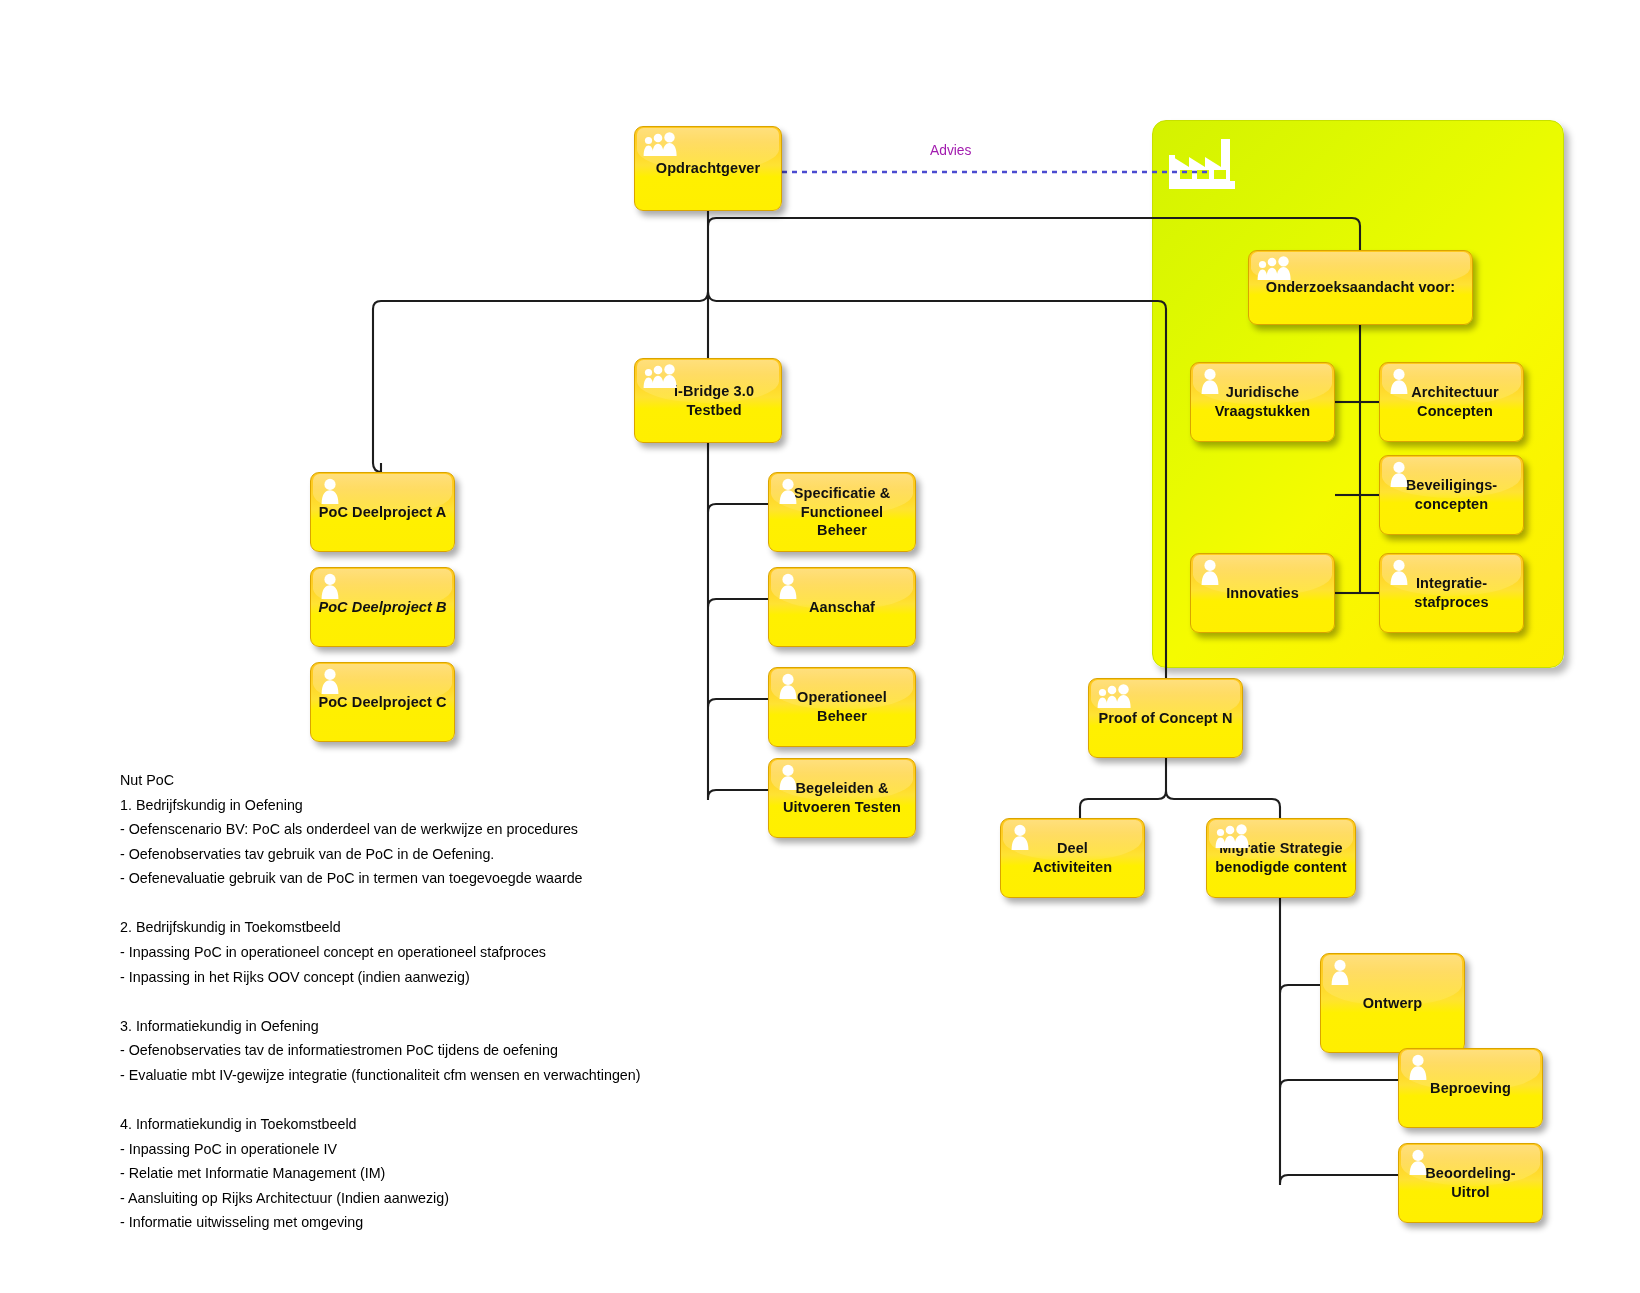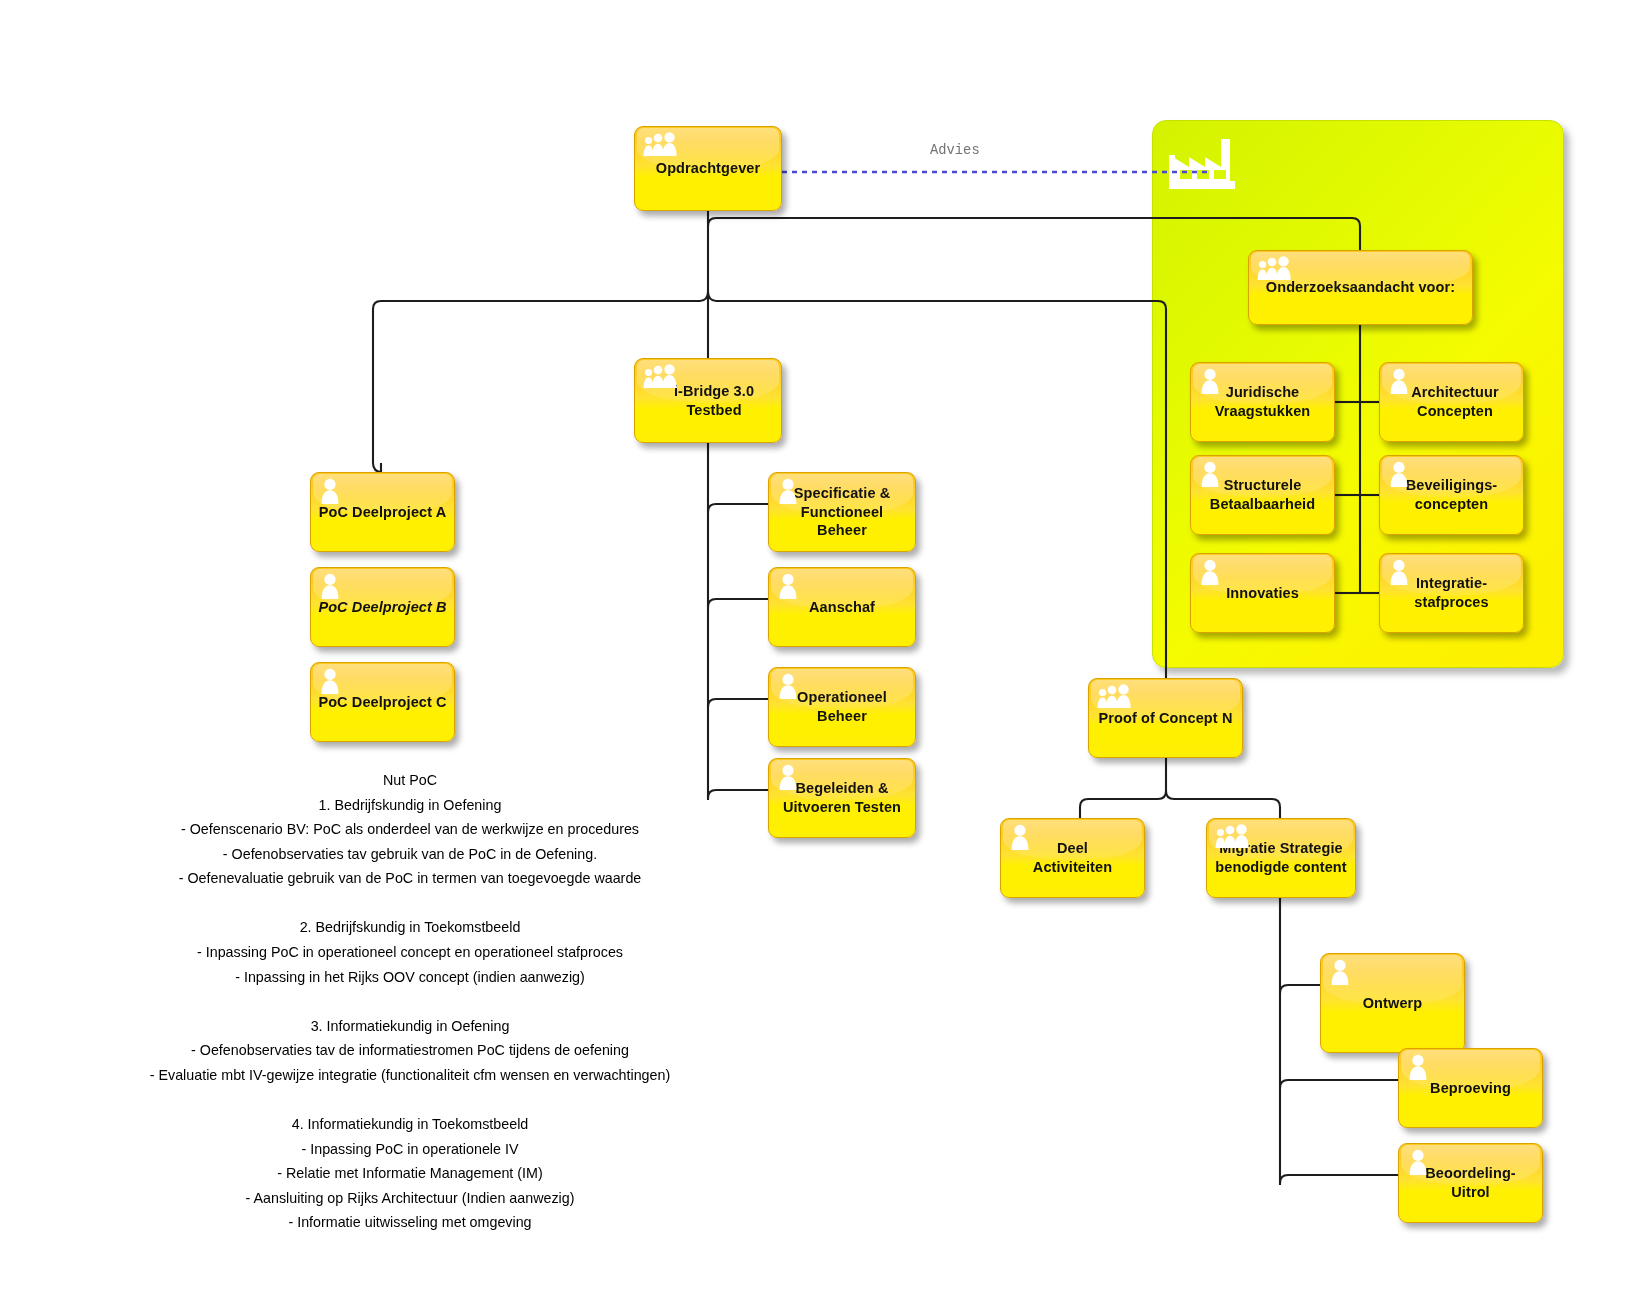--- a/index.html
+++ b/index.html
@@ -90,32 +90,32 @@
   }
   .group-box .gicon {
     position: absolute;
     left: 16px;
     top: 16px;
   }
 
   
   .textblock {
     position: absolute;
-    text-align: center;
+    text-align: left;
     color: #000000;
     font-size: 14.3px;
     line-height: 1.72;
     white-space: pre-line;
     font-family: "Liberation Sans", sans-serif;
   }
   .edge-label {
     position: absolute;
-    color: #737373;
+    color: #a21caf;
     font-size: 13.8px;
-    font-family: Liberation Mono, monospace;
+    font-family: Liberation Sans, sans-serif;
     white-space: nowrap;
   }
 </style>
 </head>
 <body>
 
 <div id="canvas">
 
   <div class="group-box" id="group-research" style="left: 1152px; top: 120px; width: 412px; height: 548px;">
     <span class="gicon">
@@ -225,30 +225,20 @@
     <span class="nicon">
       <svg width="22" height="26" viewBox="0 0 22 26" aria-hidden="true">
         <circle cx="11" cy="6.4" r="5.6" fill="#ffffff"></circle>
         <path fill="#ffffff" d="M2.6 26 C2.6 16 6.4 12.2 11 12.2 C15.6 12.2 19.4 16 19.4 26 z"></path>
       </svg>
     </span>
     <span class="label">Architectuur
 Concepten</span>
   </div>
 
-  <div class="node" id="n-structurele-betaalbaarheid" style="left: 1190px; top: 455px; width: 145px; height: 80px;">
-    <span class="nicon">
-      <svg width="22" height="26" viewBox="0 0 22 26" aria-hidden="true">
-        <circle cx="11" cy="6.4" r="5.6" fill="#ffffff"></circle>
-        <path fill="#ffffff" d="M2.6 26 C2.6 16 6.4 12.2 11 12.2 C15.6 12.2 19.4 16 19.4 26 z"></path>
-      </svg>
-    </span>
-    <span class="label">Structurele
-Betaalbaarheid</span>
-  </div>
 
   <div class="node" id="n-beveiligings-concepten" style="left: 1379px; top: 455px; width: 145px; height: 80px; align-items: center;">
     <span class="nicon">
       <svg width="22" height="26" viewBox="0 0 22 26" aria-hidden="true">
         <circle cx="11" cy="6.4" r="5.6" fill="#ffffff"></circle>
         <path fill="#ffffff" d="M2.6 26 C2.6 16 6.4 12.2 11 12.2 C15.6 12.2 19.4 16 19.4 26 z"></path>
       </svg>
     </span>
     <span class="label">Beveiligings-
 concepten</span>

